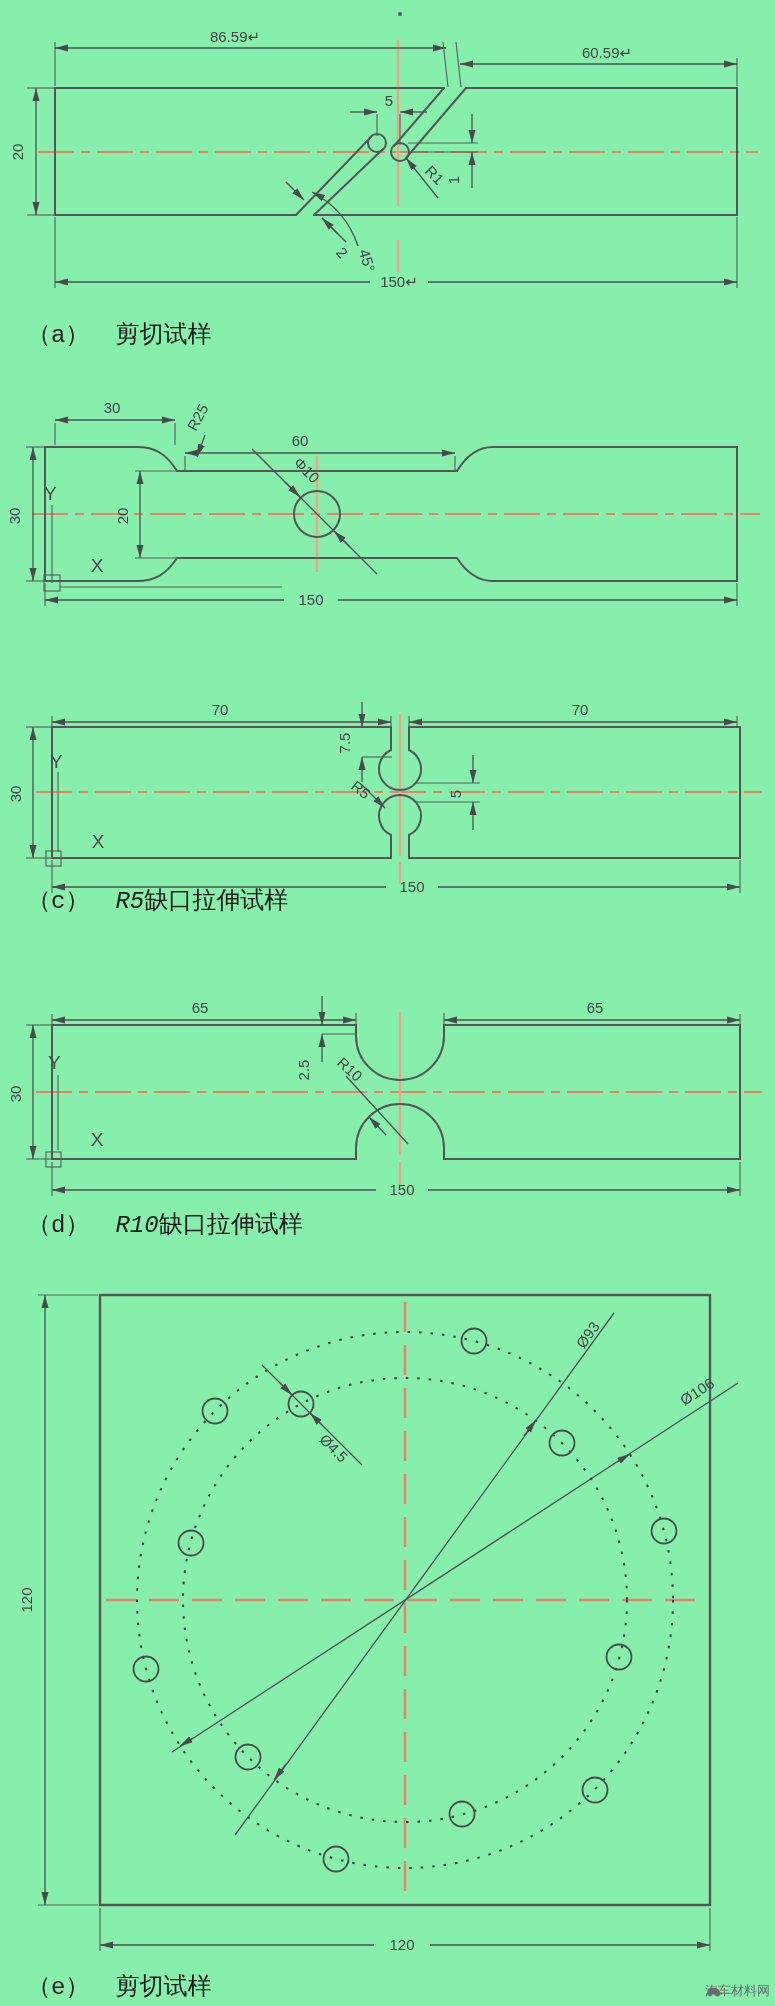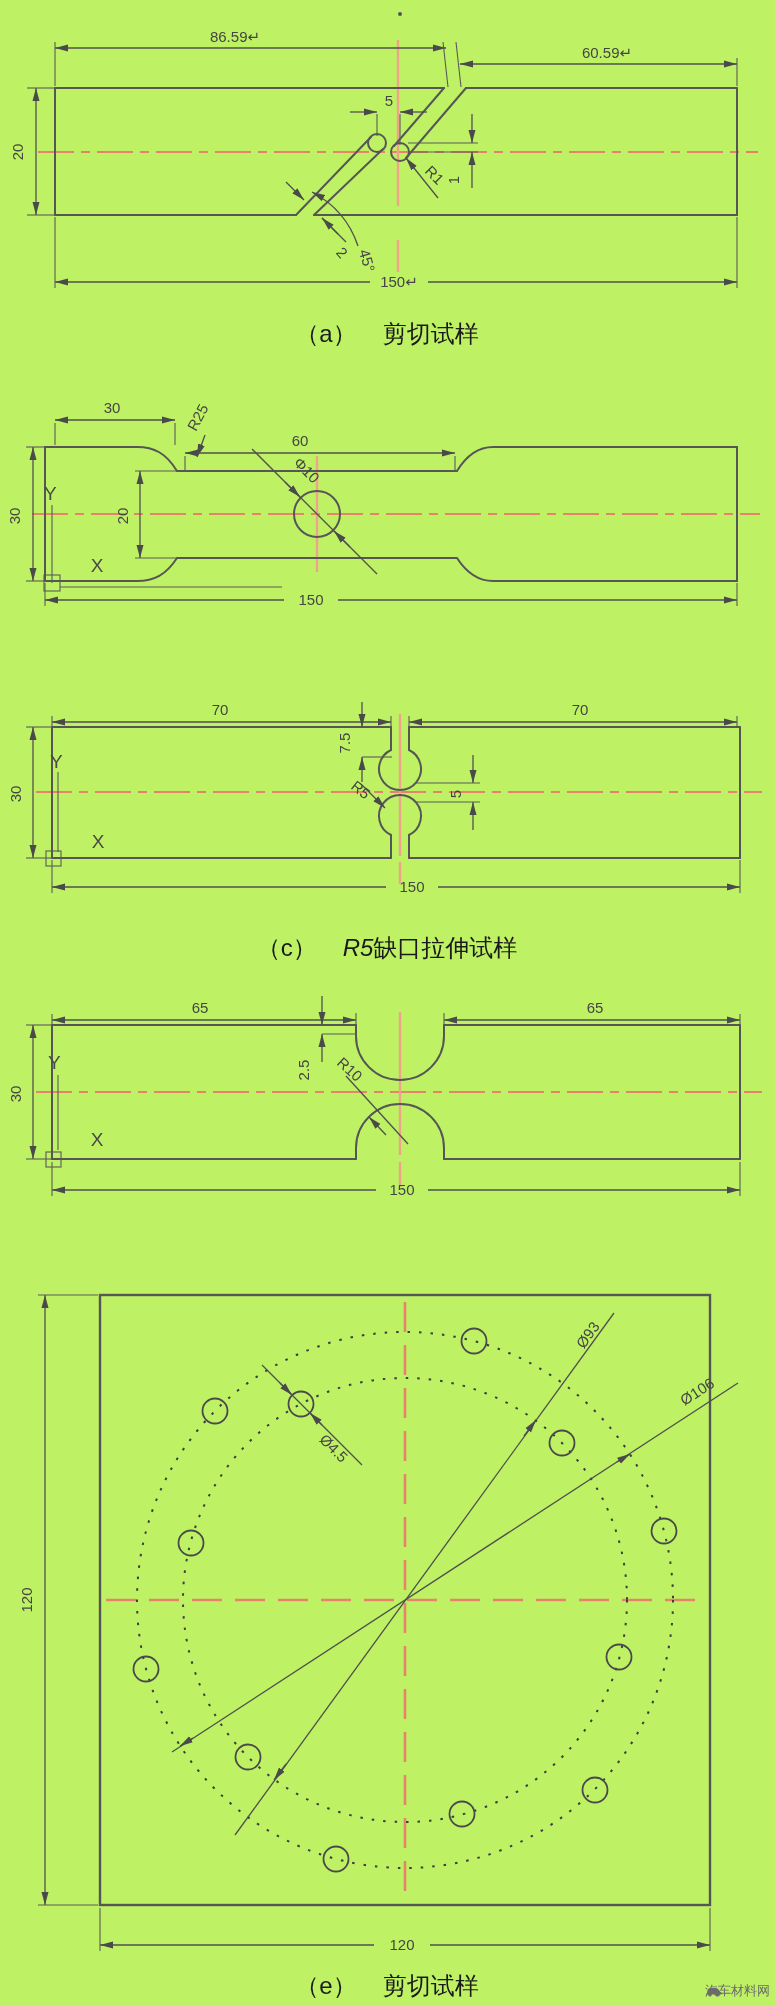--- a/index.html
+++ b/index.html
@@ -1,31 +1,31 @@
 <!DOCTYPE html>
 <html><head>
 <meta charset="utf-8">
 <style>
   html,body{margin:0;padding:0;background:#ffffff;}
-  .canvas{position:relative;width:775px;height:2006px;background:#bef264;overflow:hidden;
+  .canvas{position:relative;width:775px;height:2006px;background:#86efac;overflow:hidden;
           font-family:"Liberation Sans","DejaVu Sans",sans-serif;}
   .canvas svg{position:absolute;left:0;display:block;}
   .dimtxt{font:15px "Liberation Sans","DejaVu Sans",sans-serif;fill:#454545;}
   .axistxt{font:19px "Liberation Sans","DejaVu Sans",sans-serif;fill:#4a4a4a;}
   .ol{stroke:#565656;stroke-width:2;fill:none;stroke-linecap:round;}
   .ol2{stroke:#565656;stroke-width:2.4;fill:none;}
   .dl{stroke:#4f4f4f;stroke-width:1.3;fill:none;}
   .ext{stroke:#5a5a5a;stroke-width:1.1;fill:none;}
   .cl{stroke:#e8826a;stroke-width:2.2;fill:none;stroke-dasharray:36 7 9 7;}
   .ov{stroke:#f0a38b;stroke-width:2.4;fill:none;}
   .ovd{stroke:#e8826a;stroke-width:2.6;fill:none;stroke-dasharray:30 13;}
   .dotc{stroke:#3d3d3d;stroke-width:2;fill:none;stroke-dasharray:2.5 9;}
   .hole{stroke:#4a4a4a;stroke-width:1.8;fill:none;}
-  .cap{position:absolute;left:27px;width:720px;text-align:center;
-       font-family:Liberation Sans, sans-serif;font-size:24px;color:#1b1b1b;
+  .cap{position:absolute;left:27px;width:720px;text-align:left;
+       font-family:Liberation Mono, monospace;font-size:24px;color:#1b1b1b;
        white-space:nowrap;}
   .cap .idx{margin-right:26px;}
   .cap .em{font-style:italic;}
   .wm{position:absolute;right:5px;top:1982px;display:flex;align-items:center;gap:4px;
       font:13px "Liberation Sans",sans-serif;color:#6b6b6b;}
 </style>
 </head>
 <body>
 
 <div class="canvas">
@@ -207,21 +207,21 @@
       <text class="dimtxt" x="580" y="715" text-anchor="middle">70</text>
       <text class="dimtxt" x="350" y="743" text-anchor="middle" transform="rotate(-90 350 743)">7.5</text>
       <text class="dimtxt" x="461" y="794" text-anchor="middle" transform="rotate(-90 461 794)">5</text>
       <text class="dimtxt" x="350" y="788" text-anchor="start" transform="rotate(38 350 788)">R5</text>
       <text class="axistxt" x="50" y="768" text-anchor="start">Y</text>
       <text class="dimtxt" x="21" y="794" text-anchor="middle" transform="rotate(-90 21 794)">30</text>
       <text class="axistxt" x="98" y="848" text-anchor="middle">X</text>
       <text class="dimtxt" x="412" y="892" text-anchor="middle">150</text>
     </g>
   </svg>
-  <div class="cap" style="top:932px">
+  <div class="cap" style="top:884px">
     <span class="idx">（c）</span><span class="em">R5</span><span>缺口拉伸试样</span>
   </div>
 
   <svg style="top:992px;width:775px;height:210px" viewBox="0 992 775 210">
     <defs>
       <marker id="arD" markerUnits="userSpaceOnUse" markerWidth="14" markerHeight="9" refX="13" refY="4.5" orient="auto-start-reverse">
         <path d="M0,1 L13,4.5 L0,8 Z" fill="#4a4a4a"></path>
       </marker>
     </defs>
     <g>
@@ -267,20 +267,23 @@
       <text class="dimtxt" x="200" y="1013" text-anchor="middle">65</text>
       <text class="dimtxt" x="595" y="1013" text-anchor="middle">65</text>
       <text class="dimtxt" x="309" y="1070" text-anchor="middle" transform="rotate(-90 309 1070)">2.5</text>
       <text class="dimtxt" x="336" y="1064" text-anchor="start" transform="rotate(42 336 1064)">R10</text>
       <text class="axistxt" x="48" y="1069" text-anchor="start">Y</text>
       <text class="dimtxt" x="21" y="1094" text-anchor="middle" transform="rotate(-90 21 1094)">30</text>
       <text class="axistxt" x="97" y="1146" text-anchor="middle">X</text>
       <text class="dimtxt" x="402" y="1195" text-anchor="middle">150</text>
     </g>
   </svg>
+  <div class="cap" style="top:1208px">
+    <span class="idx">（d）</span><span class="em">R10</span><span>缺口拉伸试样</span>
+  </div>
 
   <svg style="top:1280px;width:775px;height:676px" viewBox="0 1280 775 676">
     <defs>
       <marker id="arE" markerUnits="userSpaceOnUse" markerWidth="14" markerHeight="9" refX="13" refY="4.5" orient="auto-start-reverse">
         <path d="M0,1 L13,4.5 L0,8 Z" fill="#4a4a4a"></path>
       </marker>
     </defs>
     <g>
       <line class="ovd" x1="405" y1="1302" x2="405" y2="1900"></line>
       <line class="ovd" x1="106" y1="1600" x2="704" y2="1600"></line>

